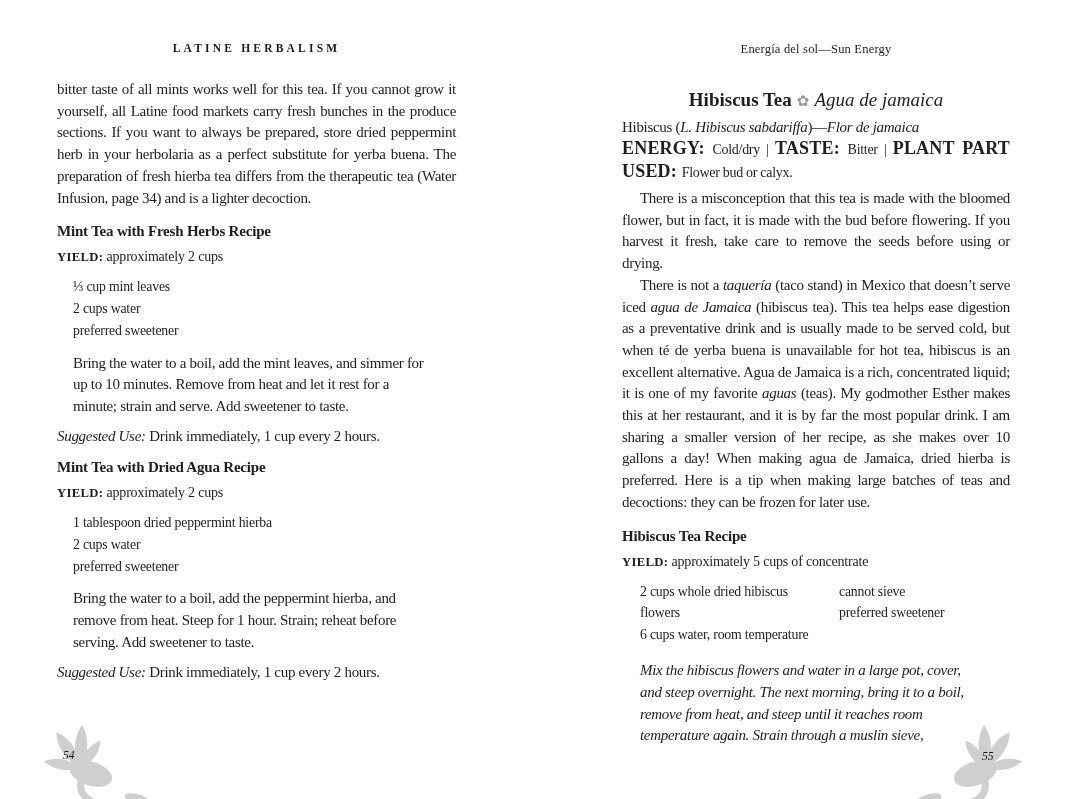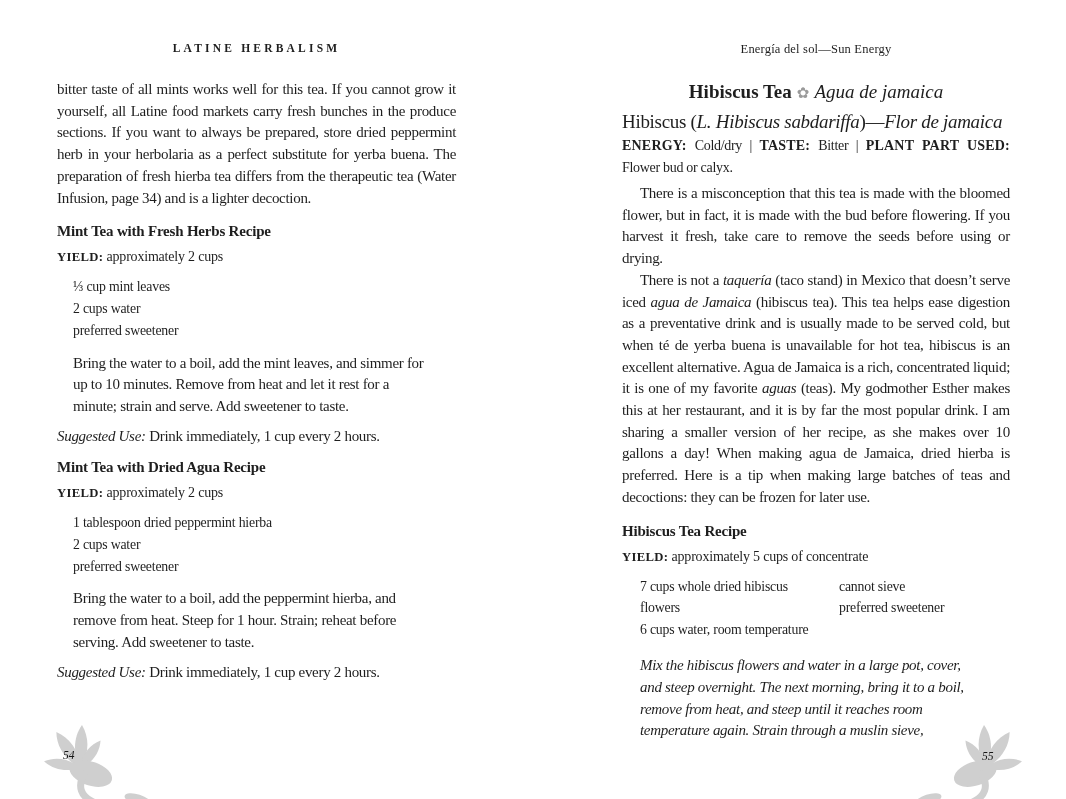--- a/index.html
+++ b/index.html
@@ -10,44 +10,44 @@
   .page{position:absolute;top:0;width:533px;height:694px;}
   .page-left{left:0;}
   .page-right{left:533px;}
 
   .running-head{position:absolute;top:42px;text-align:center;}
   .rh-left{left:57px;width:399px;font-size:11.5px;font-weight:600;letter-spacing:3.2px;}
   .rh-right{left:89px;width:388px;font-size:12.5px;letter-spacing:0.2px;}
 
   .content{position:absolute;}
   .content-left{left:57px;top:79px;width:399px;}
-  .content-right{left:89px;top:81px;width:388px;}
+  .content-right{left:89px;top:89px;width:388px;}
 
   p{margin:0;}
   .body-just{font-size:15px;line-height:21.7px;letter-spacing:-0.3px;text-align:justify;}
   .indent{text-indent:18px;}
 
   .recipe-title{font-size:15px;font-weight:bold;letter-spacing:-0.2px;margin:14px 0 9px;}
   .yield{font-size:14px;margin:0 0 11px;letter-spacing:-0.2px;}
   .yield-label{font-weight:bold;font-size:12.7px;letter-spacing:0.3px;}
 
   .ingredients{list-style:none;margin:0 0 11px 16px;padding:0;
     font-size:13.8px;line-height:21.8px;letter-spacing:-0.2px;}
   .instructions{margin:0 0 10px 16px;width:360px;font-size:15px;
     line-height:21.8px;letter-spacing:-0.3px;}
   .suggested{font-size:15px;letter-spacing:-0.3px;margin:10px 0 11px;}
   .sug-label{font-style:italic;}
 
   .chapter-title{text-align:center;font-size:19px;margin:0 0 8px;font-weight:normal;}
   .t-main{font-weight:bold;}
   .t-flower{color:#9a9a9a;font-size:15px;padding:0 5px;}
   .t-alt{font-style:italic;}
-  .subtitle{font-size:19px;letter-spacing:-0.3px;margin:0 0 2px;}
+  .subtitle{font-size:15px;letter-spacing:-0.3px;margin:0 0 2px;}
   .props{font-size:14px;line-height:21.5px;margin:0 0 5px;}
-  .props .seg-b{font-size:14px;letter-spacing:0.2px;}
+  .props .seg-b{font-size:18px;letter-spacing:0.2px;}
   .seg-i{font-style:italic;}
   .seg-b{font-weight:bold;}
 
   .ing-cols{display:flex;margin:10px 0 14px 18px;}
   .ing-cols .ingredients{margin:0;}
   .ing-col1{width:175px;margin-right:24px !important;}
   .ing-col2{flex:1;}
   .instructions.narrow{margin:14px 8px 0 18px;width:330px;font-style:italic;}
 
   .ornament{position:absolute;}
@@ -118,21 +118,21 @@
       <p class="props body-just"><span class="seg-b">ENERGY: </span><span>Cold/dry | </span><span class="seg-b">TASTE: </span><span>Bitter | </span><span class="seg-b">PLANT PART USED: </span><span>Flower bud or calyx.</span></p>
 
       <p class="body-just indent">There is a misconception that this tea is made with the bloomed flower, but in fact, it is made with the bud before flowering. If you harvest it fresh, take care to remove the seeds before using or drying.</p>
       <p class="body-just indent"><span>There is not a </span><span class="seg-i">taquería</span><span> (taco stand) in Mexico that doesn’t serve iced </span><span class="seg-i">agua de Jamaica</span><span> (hibiscus tea). This tea helps ease digestion as a preventative drink and is usually made to be served cold, but when té de yerba buena is unavailable for hot tea, hibiscus is an excellent alternative. Agua de Jamaica is a rich, concentrated liquid; it is one of my favorite </span><span class="seg-i">aguas</span><span> (teas). My godmother Esther makes this at her restaurant, and it is by far the most popular drink. I am sharing a smaller version of her recipe, as she makes over 10 gallons a day! When making agua de Jamaica, dried hierba is preferred. Here is a tip when making large batches of teas and decoctions: they can be frozen for later use.</span></p>
 
       <h2 class="recipe-title">Hibiscus Tea Recipe</h2>
       <p class="yield"><span class="yield-label">YIELD:</span><span> approximately 5 cups of concentrate</span></p>
 
       <div class="ing-cols">
         <ul class="ingredients ing-col1">
-          <li>7 cups whole dried hibiscus flowers</li>
+          <li>2 cups whole dried hibiscus flowers</li>
           <li>6 cups water, room temperature</li>
         </ul>
         <ul class="ingredients ing-col2">
           <li>cannot sieve</li>
           <li>preferred sweetener</li>
         </ul>
       </div>
 
       <p class="instructions narrow">Mix the hibiscus flowers and water in a large pot, cover, and steep overnight. The next morning, bring it to a boil, remove from heat, and steep until it reaches room temperature again. Strain through a muslin sieve,</p>
     </div>

